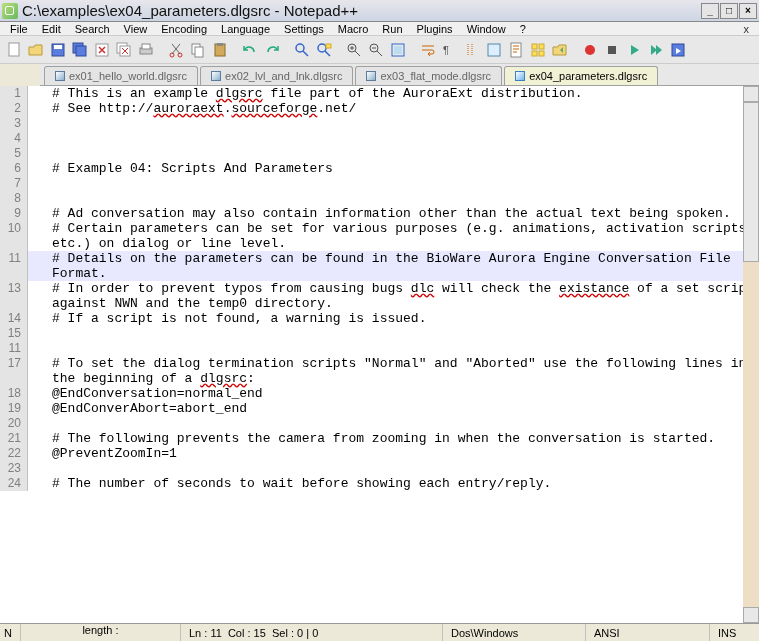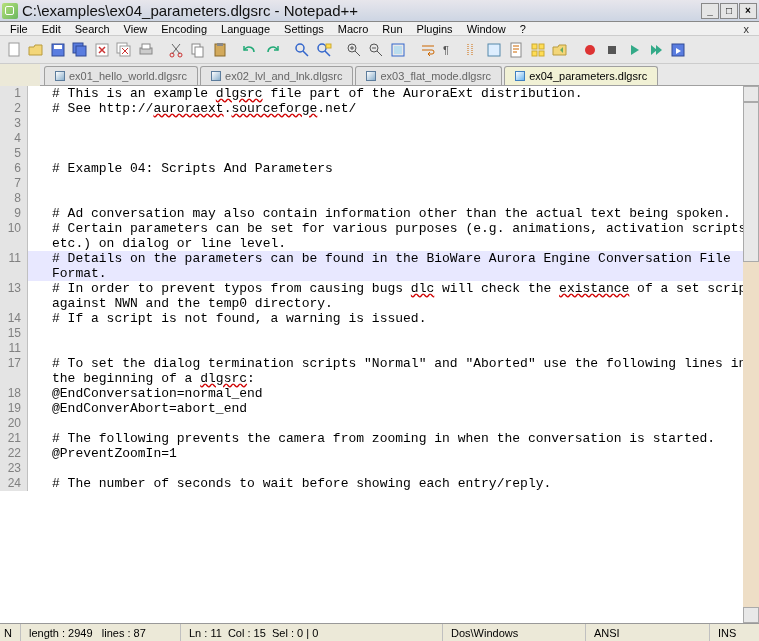--- a/index.html
+++ b/index.html
@@ -363,21 +363,21 @@
     <div class="btn"></div>
     <div class="thumb"></div>
     <div class="btn" style="position:absolute;bottom:0;left:0;right:0;"></div>
   </div>
 </div>
 
 <div class="statusbar">
   <div class="sb-cell sb-first">
       <span>N</span>
     </div>
-  <div class="sb-cell" style="width:160px;">
+  <div class="sb-cell" style="width:160px;flex-direction:column;">
     <span>length :</span>&nbsp;<span>2949</span>&nbsp;&nbsp;&nbsp;
     <span>lines :</span>&nbsp;<span>87</span>
   </div>
   <div class="sb-cell" style="width:230px;">
     <span>Ln :</span>&nbsp;<span>11</span>&nbsp;&nbsp;
     <span>Col :</span>&nbsp;<span>15</span>&nbsp;&nbsp;
     <span>Sel :</span>&nbsp;<span>0 | 0</span>
   </div>
   <div class="sb-cell" style="flex:1;margin-left:32px;">
       <span>Dos\Windows</span>

